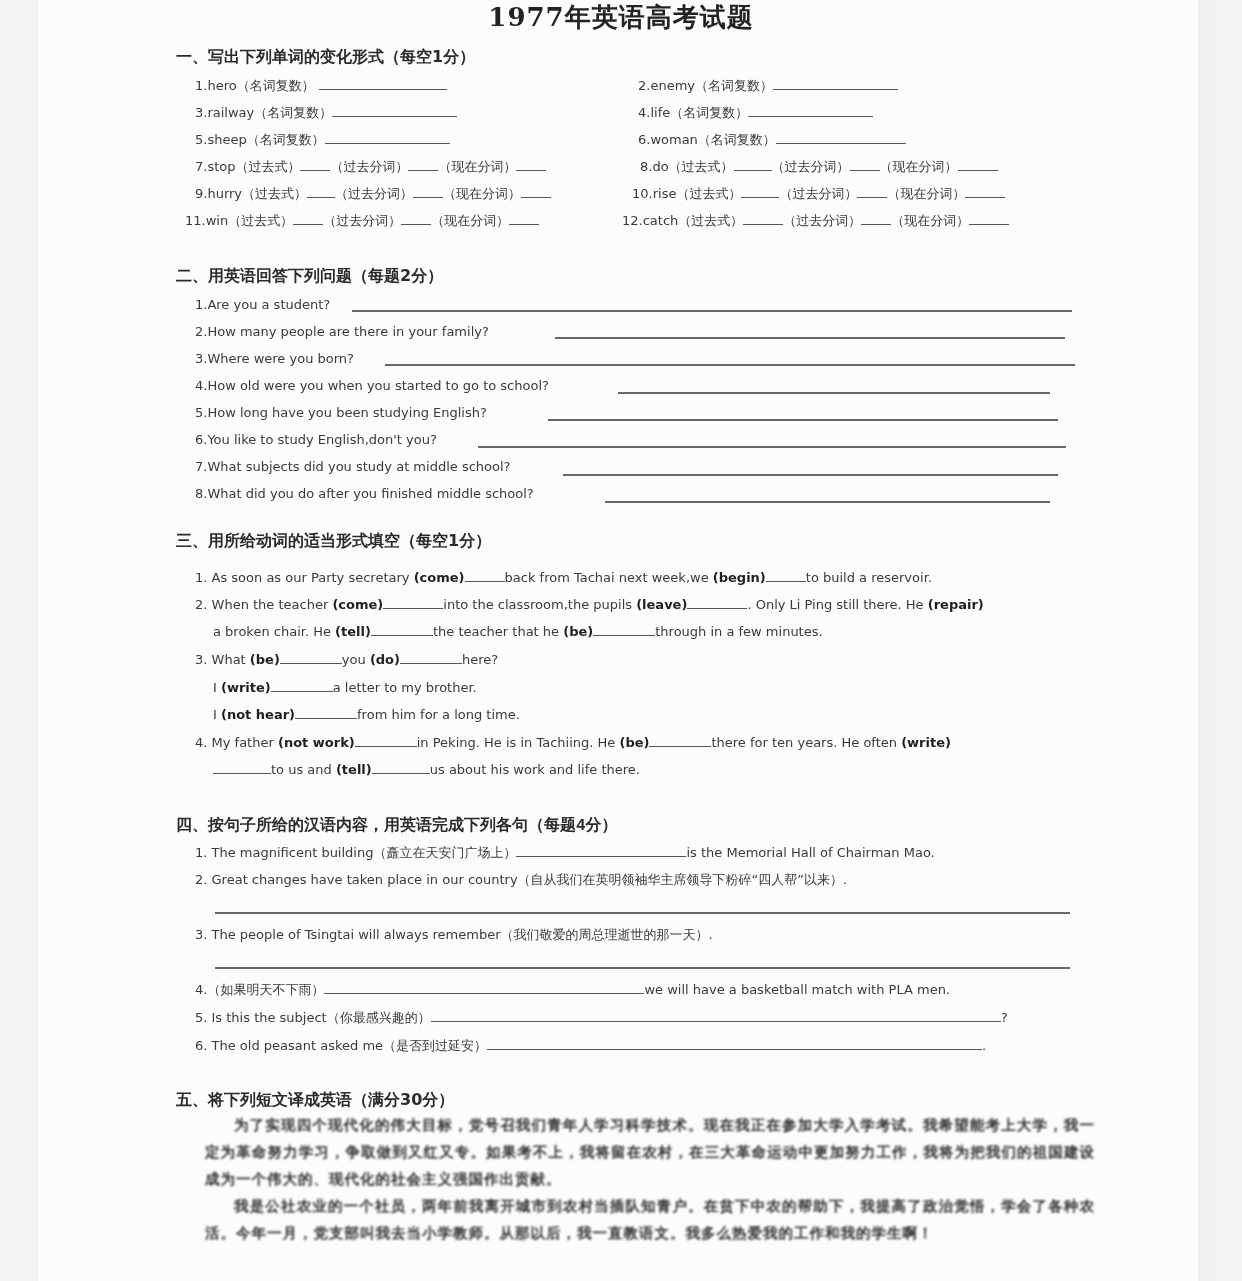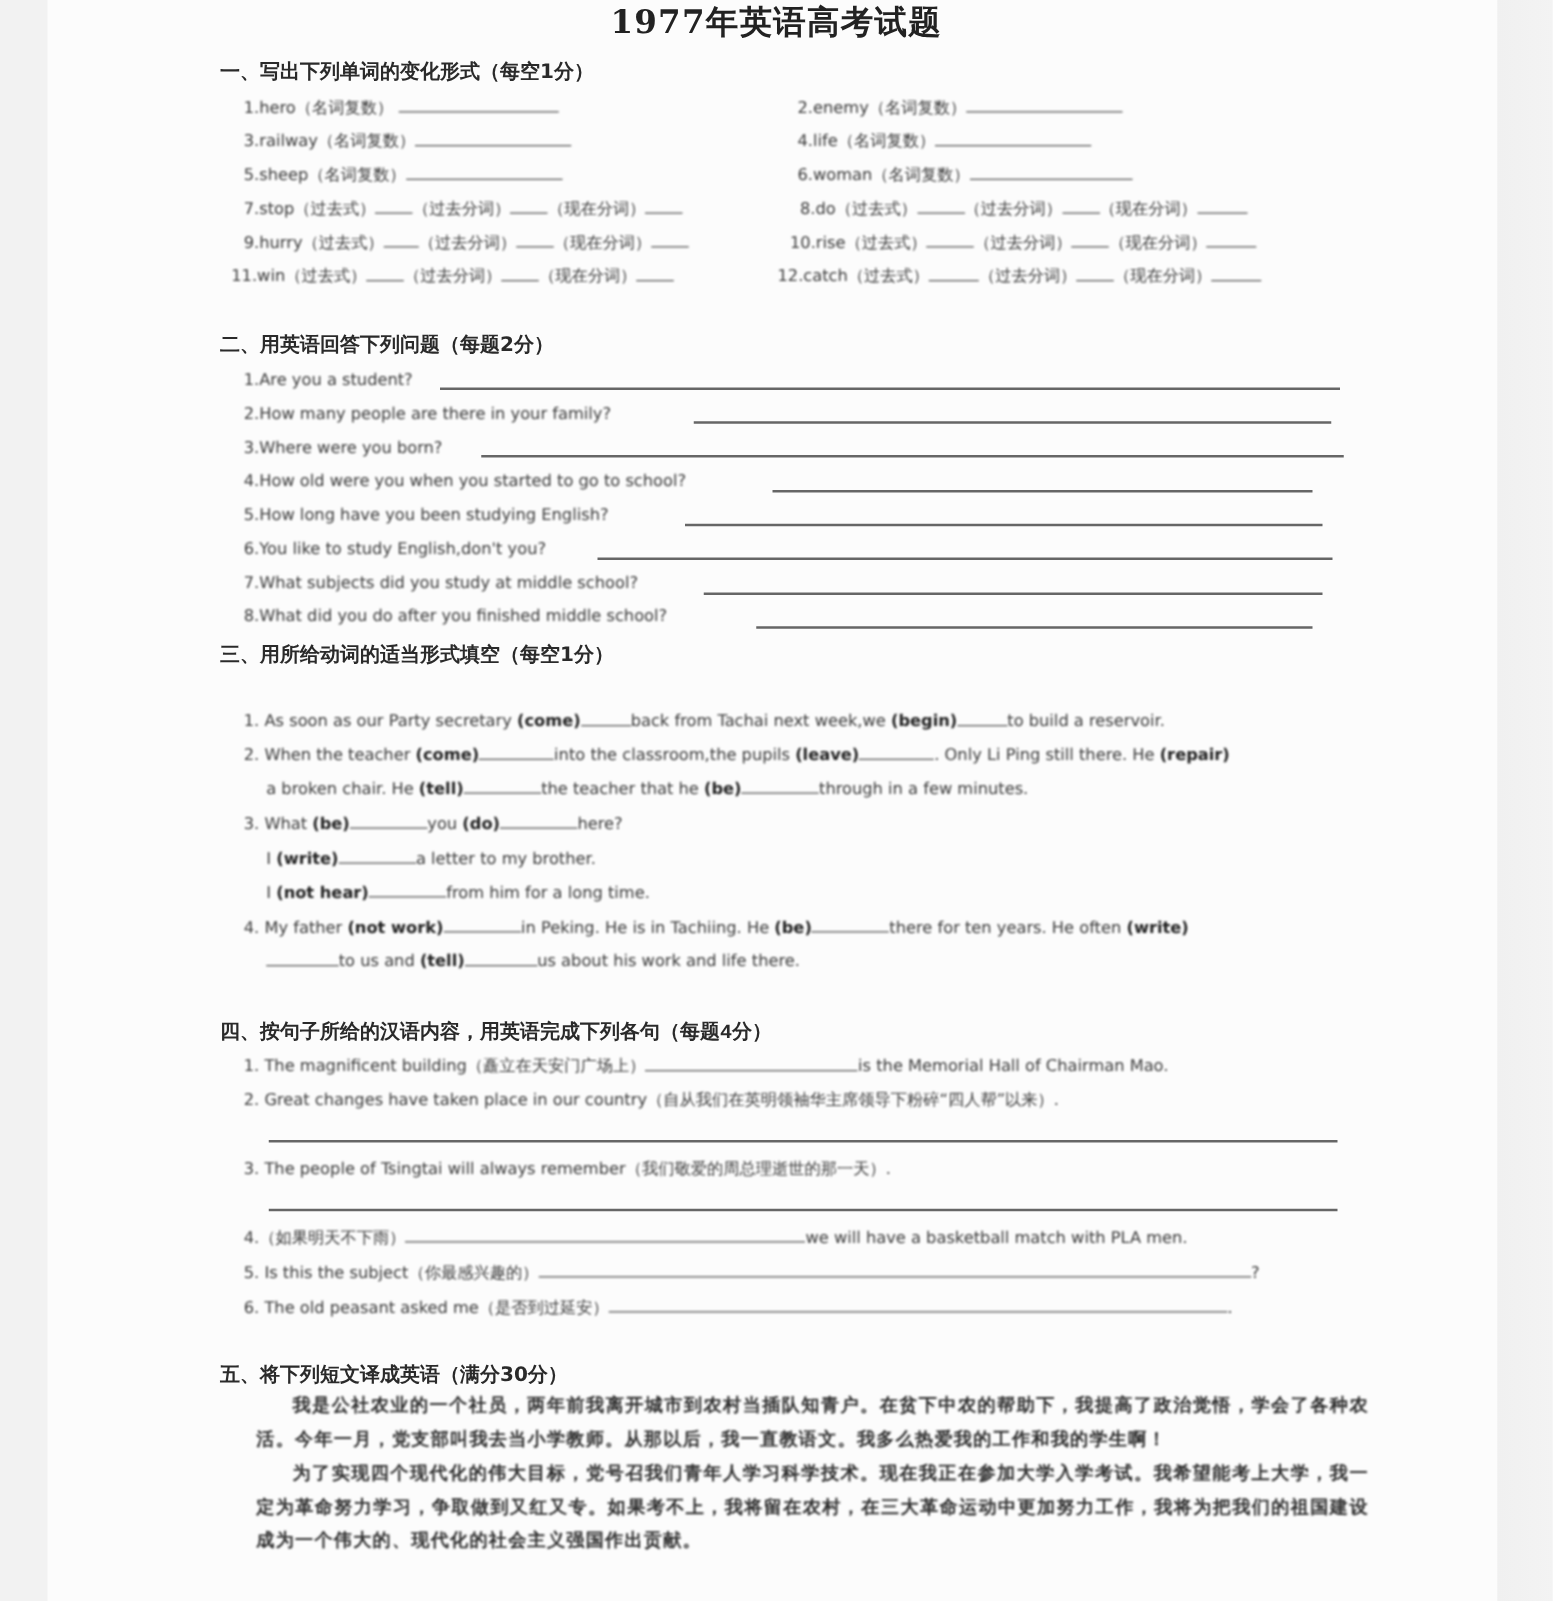--- a/index.html
+++ b/index.html
@@ -78,21 +78,21 @@
 <div class="line" style="left:618px;top:392px;width:432px;"></div>
 <div class="txt" style="left:195px;top:405px;">5.How long have you been studying English?</div>
 <div class="line" style="left:548px;top:419px;width:510px;"></div>
 <div class="txt" style="left:195px;top:432px;">6.You like to study English,don't you?</div>
 <div class="line" style="left:478px;top:446px;width:588px;"></div>
 <div class="txt" style="left:195px;top:459px;">7.What subjects did you study at middle school?</div>
 <div class="line" style="left:563px;top:474px;width:495px;"></div>
 <div class="txt" style="left:195px;top:486px;">8.What did you do after you finished middle school?</div>
 <div class="line" style="left:605px;top:501px;width:445px;"></div>
 
-<div class="sec-head" style="top:514px;">三、用所给动词的适当形式填空（每空1分）</div>
+<div class="sec-head" style="top:531px;">三、用所给动词的适当形式填空（每空1分）</div>
 
 <div class="txt" style="left:195px;top:570px;"><span>1. As soon as our Party secretary </span><b>(come)</b><span class="blank" style="width:40px"></span><span>back from Tachai next week,we </span><b>(begin)</b><span class="blank" style="width:40px"></span><span>to build a reservoir.</span></div>
 <div class="txt" style="left:195px;top:597px;"><span>2. When the teacher </span><b>(come)</b><span class="blank" style="width:60px"></span><span>into the classroom,the pupils </span><b>(leave)</b><span class="blank" style="width:60px"></span><span>. Only Li Ping still there. He </span><b>(repair)</b></div>
 <div class="txt" style="left:213px;top:624px;"><span>a broken chair. He </span><b>(tell)</b><span class="blank" style="width:62px"></span><span>the teacher that he </span><b>(be)</b><span class="blank" style="width:62px"></span><span>through in a few minutes.</span></div>
 <div class="txt" style="left:195px;top:652px;"><span>3. What </span><b>(be)</b><span class="blank" style="width:62px"></span><span>you </span><b>(do)</b><span class="blank" style="width:62px"></span><span>here?</span></div>
 <div class="txt" style="left:213px;top:680px;"><span>I </span><b>(write)</b><span class="blank" style="width:62px"></span><span>a letter to my brother.</span></div>
 <div class="txt" style="left:213px;top:707px;"><span>I </span><b>(not hear)</b><span class="blank" style="width:62px"></span><span>from him for a long time.</span></div>
 <div class="txt" style="left:195px;top:735px;"><span>4. My father </span><b>(not work)</b><span class="blank" style="width:62px"></span><span>in Peking. He is in Tachiing. He </span><b>(be)</b><span class="blank" style="width:62px"></span><span>there for ten years. He often </span><b>(write)</b></div>
 <div class="txt" style="left:213px;top:762px;"><span class="blank" style="width:58px"></span><span>to us and </span><b>(tell)</b><span class="blank" style="width:58px"></span><span>us about his work and life there.</span></div>
 
@@ -103,15 +103,15 @@
 <div class="line" style="left:215px;top:912px;width:855px;"></div>
 <div class="txt" style="left:195px;top:926px;">3. The people of Tsingtai will always remember（我们敬爱的周总理逝世的那一天）.</div>
 <div class="line" style="left:215px;top:967px;width:855px;"></div>
 <div class="txt" style="left:195px;top:981px;"><span>4.（如果明天不下雨）</span><span class="blank" style="width:320px"></span><span>we will have a basketball match with PLA men.</span></div>
 <div class="txt" style="left:195px;top:1009px;"><span>5. Is this the subject（你最感兴趣的）</span><span class="blank" style="width:570px"></span><span>?</span></div>
 <div class="txt" style="left:195px;top:1037px;"><span>6. The old peasant asked me（是否到过延安）</span><span class="blank" style="width:495px"></span><span>.</span></div>
 
 <div class="sec-head" style="top:1090px;">五、将下列短文译成英语（满分30分）</div>
 
 <div class="para" style="top:1112px;">
+  <p>为了实现四个现代化的伟大目标，党号召我们青年人学习科学技术。现在我正在参加大学入学考试。我希望能考上大学，我一定为革命努力学习，争取做到又红又专。如果考不上，我将留在农村，在三大革命运动中更加努力工作，我将为把我们的祖国建设成为一个伟大的、现代化的社会主义强国作出贡献。</p>
   <p>我是公社农业的一个社员，两年前我离开城市到农村当插队知青户。在贫下中农的帮助下，我提高了政治觉悟，学会了各种农活。今年一月，党支部叫我去当小学教师。从那以后，我一直教语文。我多么热爱我的工作和我的学生啊！</p>
-  <p>为了实现四个现代化的伟大目标，党号召我们青年人学习科学技术。现在我正在参加大学入学考试。我希望能考上大学，我一定为革命努力学习，争取做到又红又专。如果考不上，我将留在农村，在三大革命运动中更加努力工作，我将为把我们的祖国建设成为一个伟大的、现代化的社会主义强国作出贡献。</p>
 </div>
 
 </body></html>

